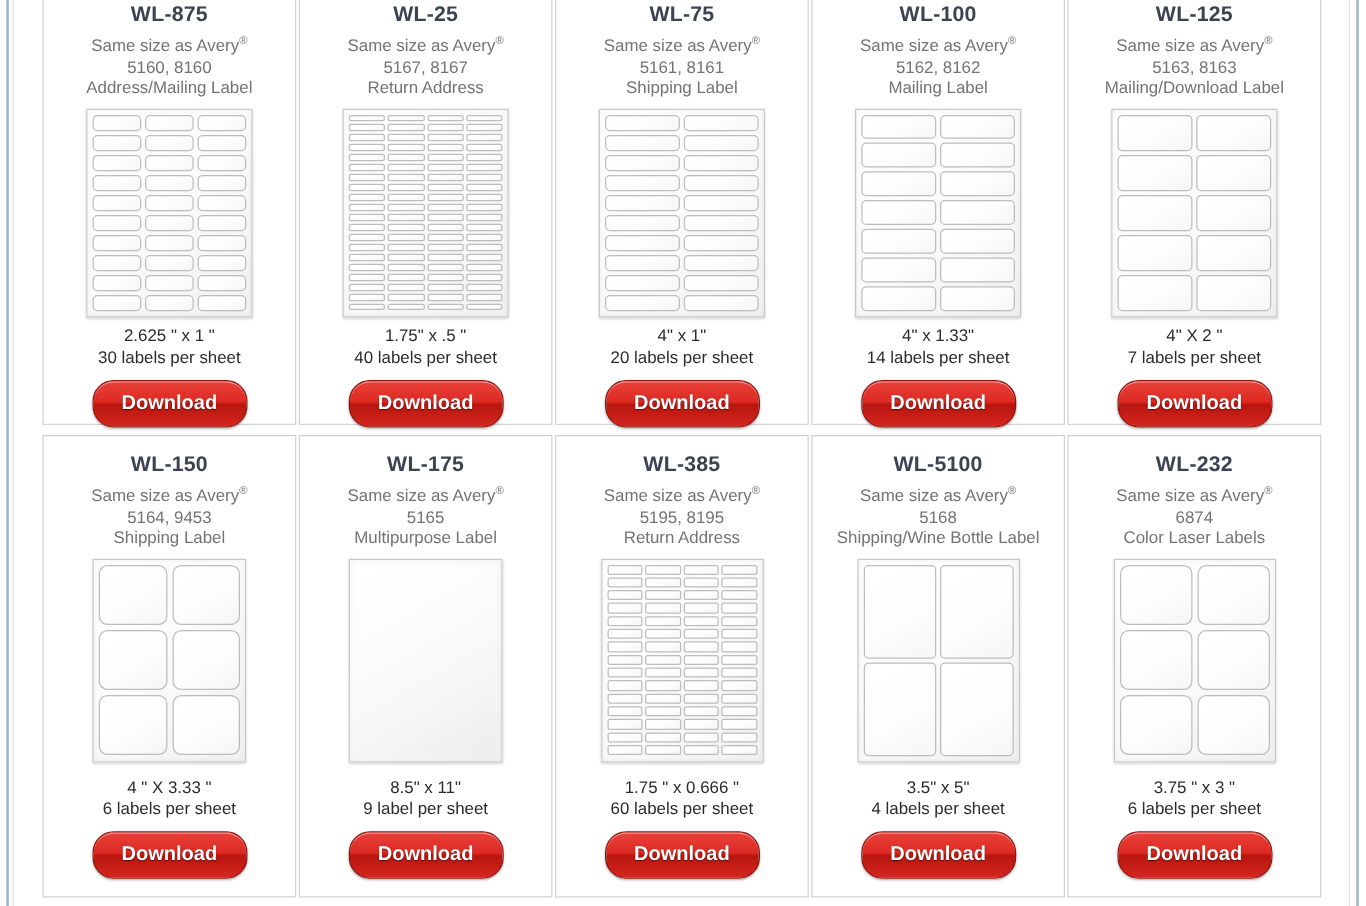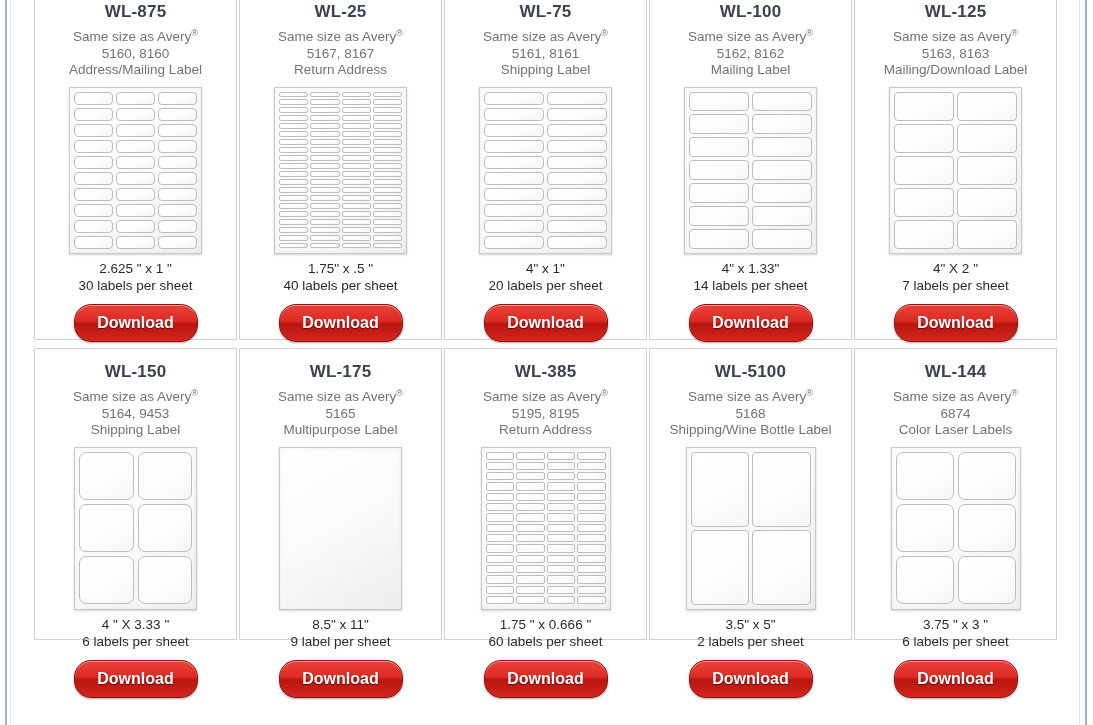--- a/index.html
+++ b/index.html
@@ -46,21 +46,21 @@
     background: #ffffff;
     padding: 10px 6px 14px 6px;
     display: flex;
     flex-direction: column;
     align-items: center;
     margin-right: 2px;
   }
   .card:last-child { margin-right: 0; }
 
   .row1 .card { height: 352px; }
-  .row2 .card { height: 292px; margin-top: 8px; }
+  .row2 .card { height: 370px; margin-top: 8px; }
 
   .card-title {
     font-size: 17px;
     font-weight: bold;
     color: #3b4252;
     letter-spacing: .2px;
     margin: 3px 0 7px 0;
     text-align: center;
   }
   .card-sub {
@@ -512,26 +512,26 @@
           <div class="preview-wrap">
             <div class="sheet rounded" style="width: 130px; height: 163px; grid-template-columns: repeat(2, 1fr); grid-template-rows: repeat(2, 1fr); gap: 3px;">
               <div class="cell"></div>
               <div class="cell"></div>
               <div class="cell"></div>
               <div class="cell"></div>
             </div>
           </div>
           <div class="spec">
             <div>3.5" x 5"</div>
-            <div>2 labels per sheet</div>
-          </div>
-          <button class="dl-btn">Download</button>
-        </div>
-        <div class="card">
-          <div class="card-title">WL-144</div>
+            <div>4 labels per sheet</div>
+          </div>
+          <button class="dl-btn">Download</button>
+        </div>
+        <div class="card">
+          <div class="card-title">WL-232</div>
           <div class="card-sub">
             <div><span>Same size as Avery</span><sup>®</sup></div>
             <div>6874</div>
             <div>Color Laser Labels</div>
           </div>
           <div class="preview-wrap">
             <div class="sheet rounded-lg" style="width: 130px; height: 163px; grid-template-columns: repeat(2, 1fr); grid-template-rows: repeat(3, 1fr); gap: 4px;">
               <div class="cell"></div>
               <div class="cell"></div>
               <div class="cell"></div>

